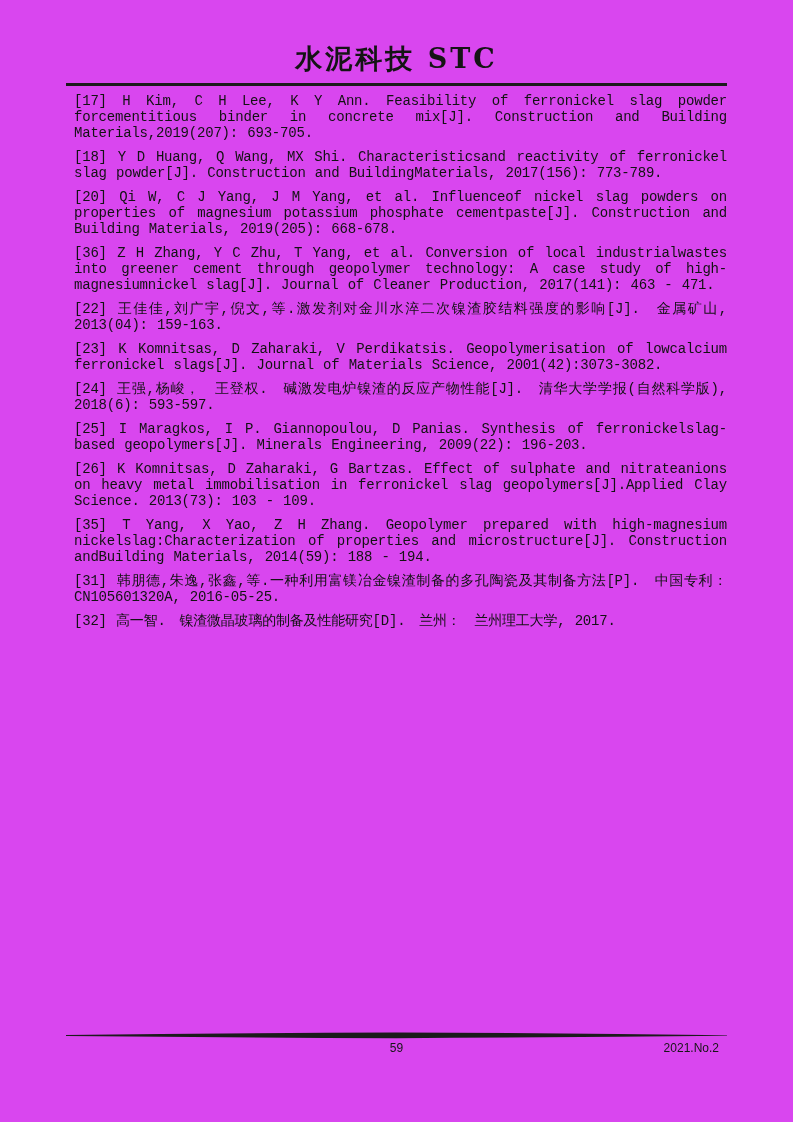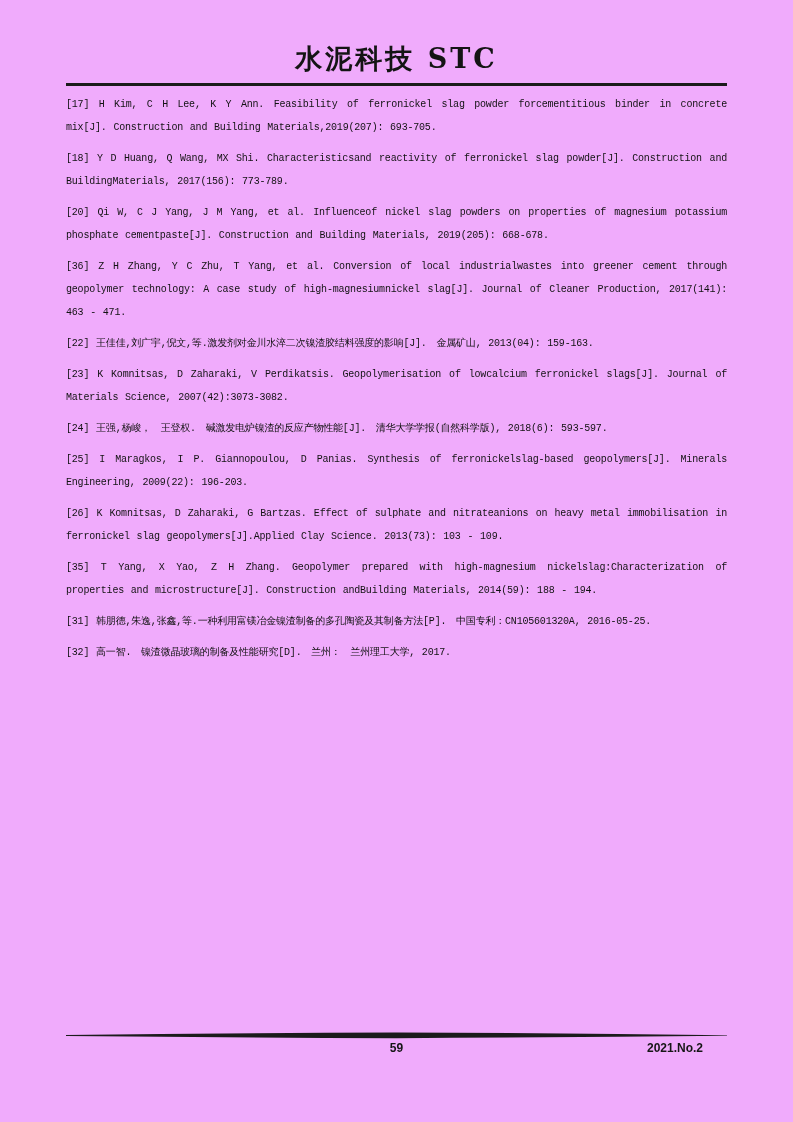--- a/index.html
+++ b/index.html
@@ -5,21 +5,21 @@
   html, body {
     margin: 0;
     padding: 0;
     background: #ffffff;
   }
   .page {
     position: relative;
     width: 793px;
     height: 1122px;
     margin: 0 auto;
-    background: #f0abfc;
+    background: #d946ef;
     color: #121212;
     overflow: hidden;
     box-sizing: border-box;
     font-family: "Liberation Mono", "DejaVu Sans Mono", monospace;
   }
   .journal-header {
     margin: 0 66px;
     padding-top: 42px;
     border-bottom: 3px solid #1b1b1b;
   }
@@ -30,23 +30,23 @@
     font-size: 27px;
     line-height: 34px;
     letter-spacing: 3px;
     padding-bottom: 7px;
     color: #141414;
   }
   .references-list {
     margin: 7px 66px 0 66px;
   }
   .ref {
-    margin: 0 0 8px 0;
-    font-size: 10px;
-    line-height: 23px;
+    margin: 0 0 8px 8px;
+    font-size: 14px;
+    line-height: 16px;
     text-align: justify;
     letter-spacing: -0.2px;
     word-spacing: 1px;
   }
   .footer {
     position: absolute;
     left: 66px;
     right: 66px;
     top: 1032px;
   }
@@ -54,33 +54,33 @@
     display: block;
     width: 100%;
     height: 7px;
   }
   .footer-row {
     position: relative;
     height: 18px;
     margin-top: 2px;
     font-family: "Liberation Sans", sans-serif;
     font-size: 12px;
-    font-weight: bold;
+    font-weight: normal;
     color: #161616;
   }
   .page-number {
     position: absolute;
     left: 0;
     right: 0;
     top: 0;
     text-align: center;
   }
   .issue {
     position: absolute;
-    right: 24px;
+    right: 8px;
     top: 0;
   }
 </style>
 </head>
 <body>
 
 <div class="page">
 
   <div class="journal-header">
     <div class="journal-title">水泥科技 STC</div>
@@ -91,21 +91,21 @@
 
     <p class="ref"><span>[18]</span> <span>Y D Huang, Q Wang, MX Shi. Characteristicsand reactivity of ferronickel slag powder[J]. Construction and BuildingMaterials, 2017(156): 773-789.</span></p>
 
     <p class="ref"><span>[20]</span> <span>Qi W, C J Yang, J M Yang, et al. Influenceof nickel slag powders on properties of magnesium potassium phosphate cementpaste[J]. Construction and Building Materials, 2019(205): 668-678.</span></p>
 
 
     <p class="ref"><span>[36]</span> <span>Z H Zhang, Y C Zhu, T Yang, et al. Conversion of local industrialwastes into greener cement through geopolymer technology: A case study of high-magnesiumnickel slag[J]. Journal of Cleaner Production, 2017(141): 463 - 471.</span></p>
 
     <p class="ref"><span>[22]</span> <span>王佳佳,刘广宇,倪文,等.激发剂对金川水淬二次镍渣胶结料强度的影响[J].　金属矿山, 2013(04): 159-163.</span></p>
 
-    <p class="ref"><span>[23]</span> <span>K Komnitsas, D Zaharaki, V Perdikatsis. Geopolymerisation of lowcalcium ferronickel slags[J]. Journal of Materials Science, 2007(42):3073-3082.</span></p>
+    <p class="ref"><span>[23]</span> <span>K Komnitsas, D Zaharaki, V Perdikatsis. Geopolymerisation of lowcalcium ferronickel slags[J]. Journal of Materials Science, 2001(42):3073-3082.</span></p>
 
     <p class="ref"><span>[24]</span> <span>王强,杨峻，　王登权.　碱激发电炉镍渣的反应产物性能[J].　清华大学学报(自然科学版), 2018(6): 593-597.</span></p>
 
     <p class="ref"><span>[25]</span> <span>I Maragkos, I P. Giannopoulou, D Panias. Synthesis of ferronickelslag-based geopolymers[J]. Minerals Engineering, 2009(22): 196-203.</span></p>
 
     <p class="ref"><span>[26]</span> <span>K Komnitsas, D Zaharaki, G Bartzas. Effect of sulphate and nitrateanions on heavy metal immobilisation in ferronickel slag geopolymers[J].Applied Clay Science. 2013(73): 103 - 109.</span></p>
 
     <p class="ref"><span>[35]</span> <span>T Yang, X Yao, Z H Zhang. Geopolymer prepared with high-magnesium nickelslag:Characterization of properties and microstructure[J]. Construction andBuilding Materials, 2014(59): 188 - 194.</span></p>
 
 

